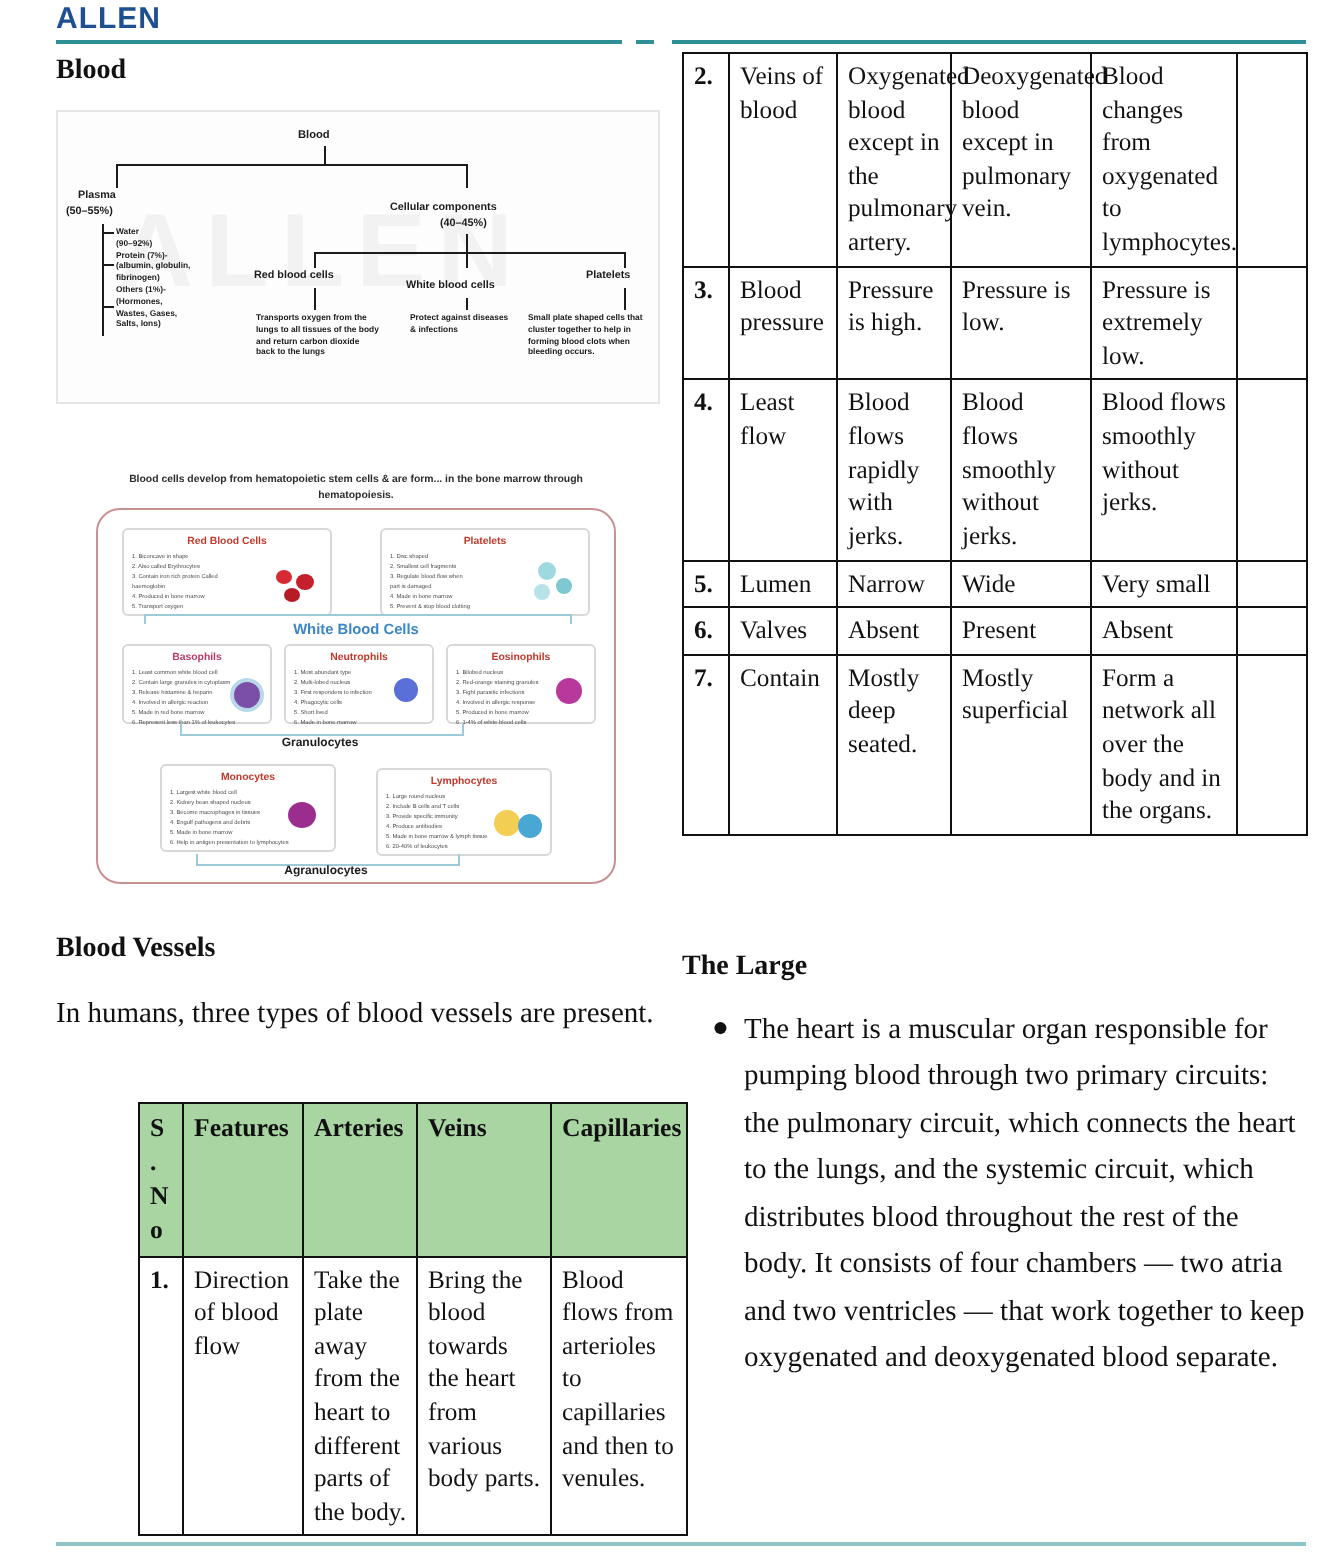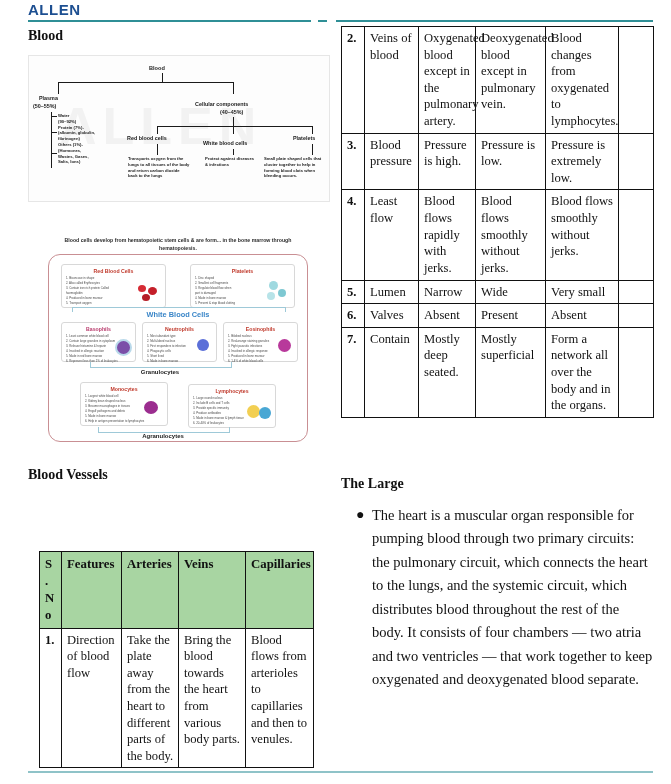--- a/index.html
+++ b/index.html
@@ -109,21 +109,21 @@
     vertical-align:top;padding:3px 4px 3px 5px;
     font-weight:normal;text-align:left;
   }
   table.tbl td.num{font-weight:bold;text-align:left;padding-left:5px;}
 
   
   #tbl-vessel-compare{left:341px;top:26px;width:312px;}
   #tbl-vessel-compare td{font-size:12.6px;}
 
   
-  #tbl-blood-vessels{left:39px;top:551px;width:274px;}
+  #tbl-blood-vessels{left:69px;top:551px;width:274px;}
   #tbl-blood-vessels thead th{
     background:#a8d5a2;font-weight:bold;font-size:12.8px;
     padding:4px 4px 4px 5px;
   }
   #tbl-blood-vessels td{font-size:12.6px;}
 
   #vessels-title{left:28px;top:467px;}
   #vessels-intro{left:28px;top:496px;width:300px;}
 
   
@@ -302,20 +302,21 @@
       </div>
       <div class="cellblob" style="left:58px;top:20px;width:13px;height:13px;background:#f2cf52;"></div>
       <div class="cellblob" style="left:70px;top:22px;width:12px;height:12px;background:#49a7d4;"></div>
     </div>
 
     <div class="brk" style="left:70px;top:215px;width:130px;"></div>
     <div class="band" style="left:70px;top:221px;width:130px;">Agranulocytes</div>
   </div>
 
   <h2 class="sec" id="vessels-title">Blood Vessels</h2>
+  <p class="body" id="vessels-intro">In humans, three types of blood vessels are present.</p>
 
   <table class="tbl" id="tbl-blood-vessels">
     <colgroup>
       <col style="width:22px;">
         <col style="width:60px;">
         <col style="width:57px;">
         <col style="width:67px;">
         <col style="width:68px;">
     </colgroup>
     <thead>

